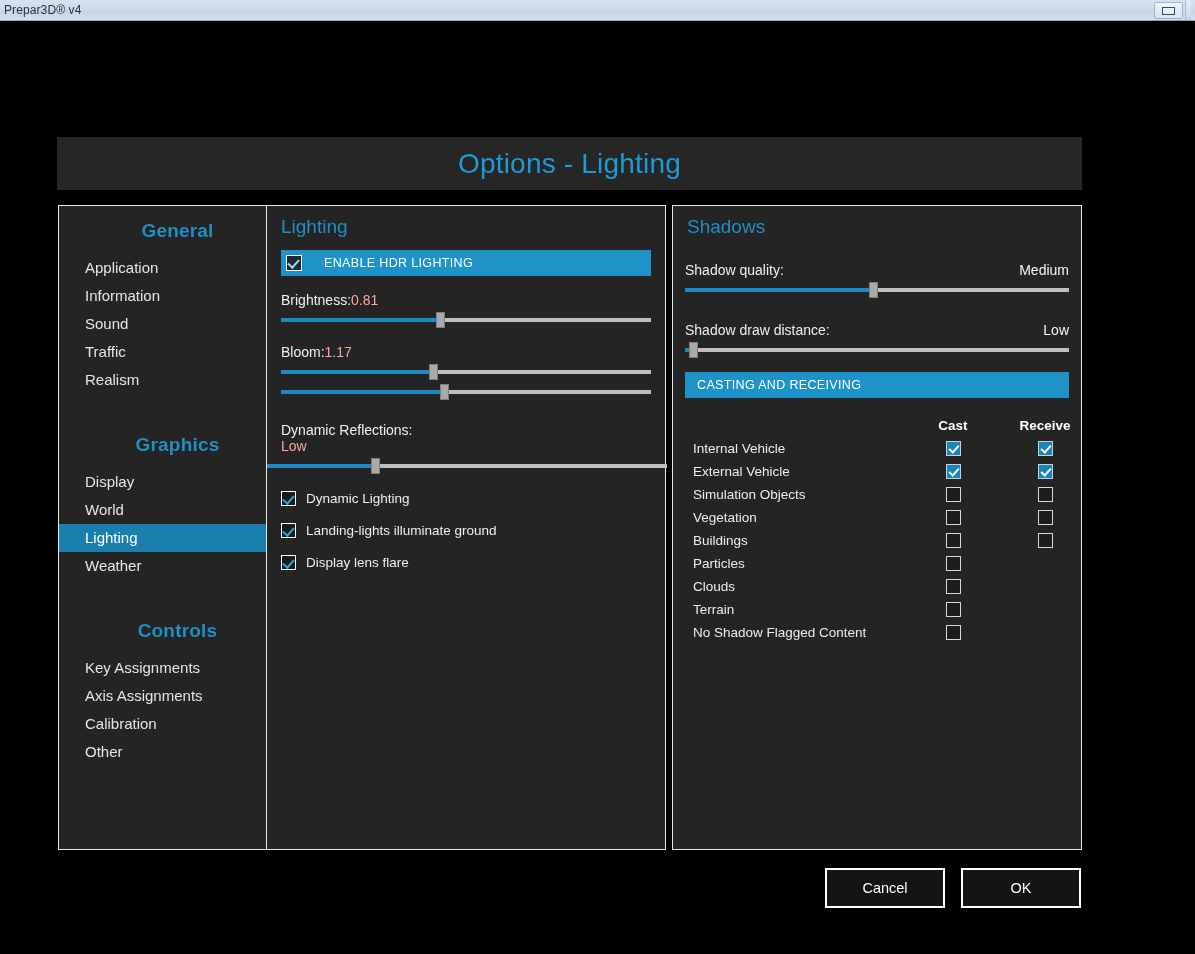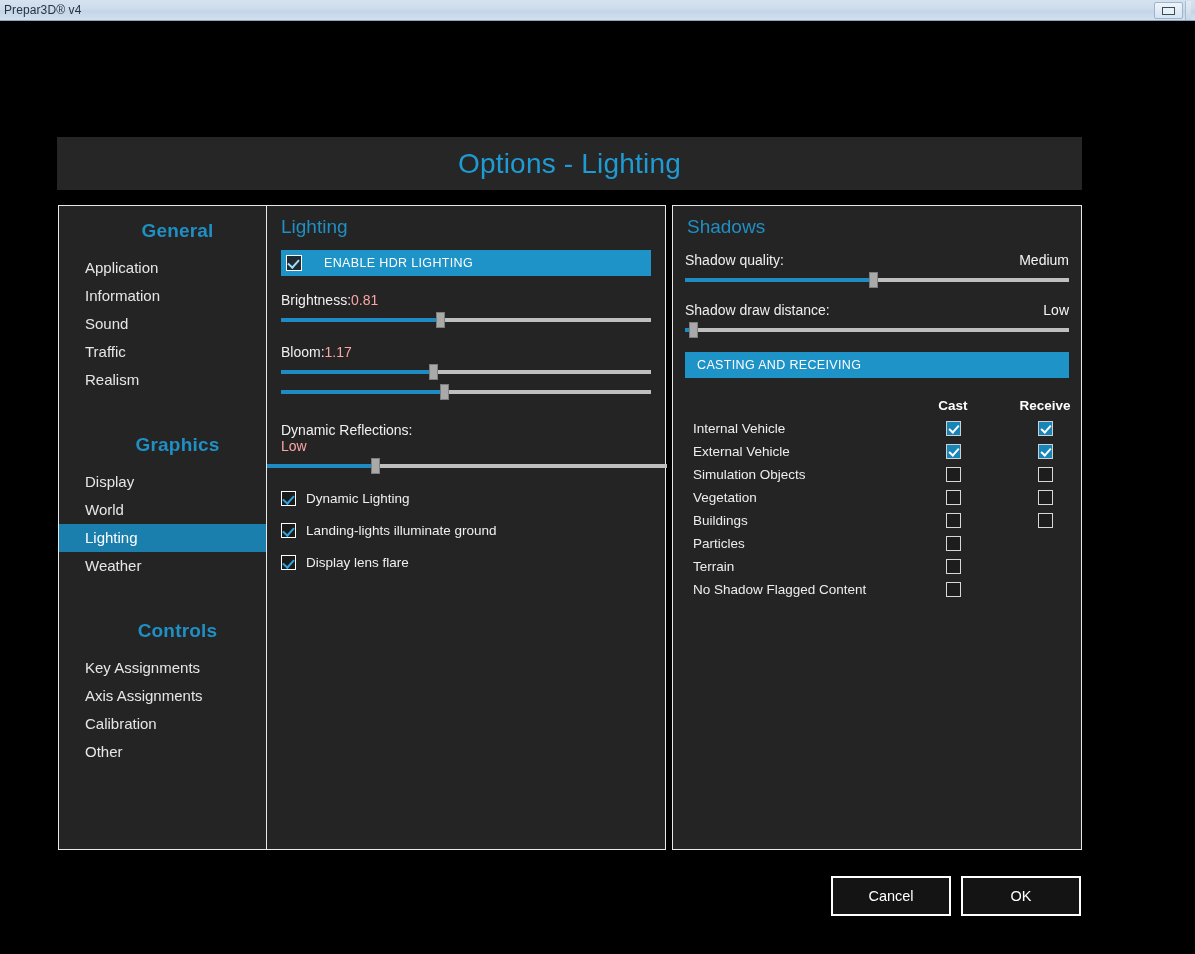--- a/index.html
+++ b/index.html
@@ -170,21 +170,21 @@
     text-align: right;
   }
   .check-row .ctext { color: #efefef; font-size: 13.5px; }
 
   
   #shadows-panel {
     left: 615px; top: 15px; width: 410px; height: 645px;
   }
   .sh-row {
     display: flex; justify-content: space-between; align-items: baseline;
-    margin-top: 14px;
+    margin-top: 24px;
   }
   .sh-row .lbl { color: #efefef; font-size: 14px; }
   .sh-row .val { color: #f5f5f5; font-size: 14px; }
 
   .cast-header {
     display: flex; margin-top: 20px;
   }
   .cast-header .sp { flex: 0 0 222px; }
   .cast-header .colh {
     flex: 0 0 92px; text-align: center;
@@ -211,22 +211,22 @@
     position: absolute; left: 4px; top: 1px;
     width: 4px; height: 8px;
     border: solid #ffffff; border-width: 0 2px 2px 0;
     transform: rotate(42deg);
   }
   .cb-sq.empty-hidden { visibility: hidden; }
 
   
   #footer {
     position: absolute; left: 0; top: 678px; width: 1025px; height: 48px;
-    display: flex; justify-content: flex-end; align-items: flex-end;
-    gap: 10px; padding-right: 1px;
+    display: flex; justify-content: flex-end; align-items: flex-start;
+    gap: 16px; padding-right: 1px;
   }
   .dlg-btn {
     width: 120px; height: 40px;
     background: #141414;
     border: 2px solid #ffffff;
     color: #ffffff; font-size: 14.5px;
     display: flex; align-items: center; justify-content: center;
     cursor: pointer;
   }
 </style>
@@ -425,20 +425,29 @@
           <div class="cast-row">
             <span class="rname">Particles</span>
             <span class="cell">
                 <span class="cb-sq"></span>
               </span>
             <span class="cell">
                 <span class="cb-sq empty-hidden"></span>
               </span>
           </div>
           <div class="cast-row">
+            <span class="rname">Clouds</span>
+            <span class="cell">
+                <span class="cb-sq"></span>
+              </span>
+            <span class="cell">
+                <span class="cb-sq empty-hidden"></span>
+              </span>
+          </div>
+          <div class="cast-row">
             <span class="rname">Terrain</span>
             <span class="cell">
                 <span class="cb-sq"></span>
               </span>
             <span class="cell">
                 <span class="cb-sq empty-hidden"></span>
               </span>
           </div>
           <div class="cast-row">
             <span class="rname">No Shadow Flagged Content</span>

